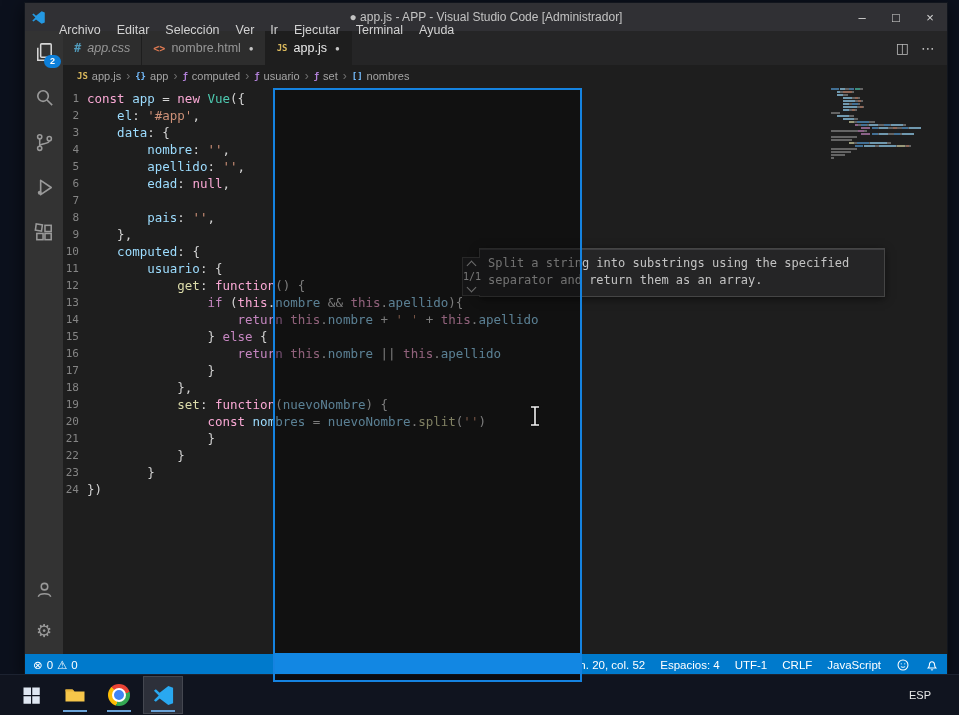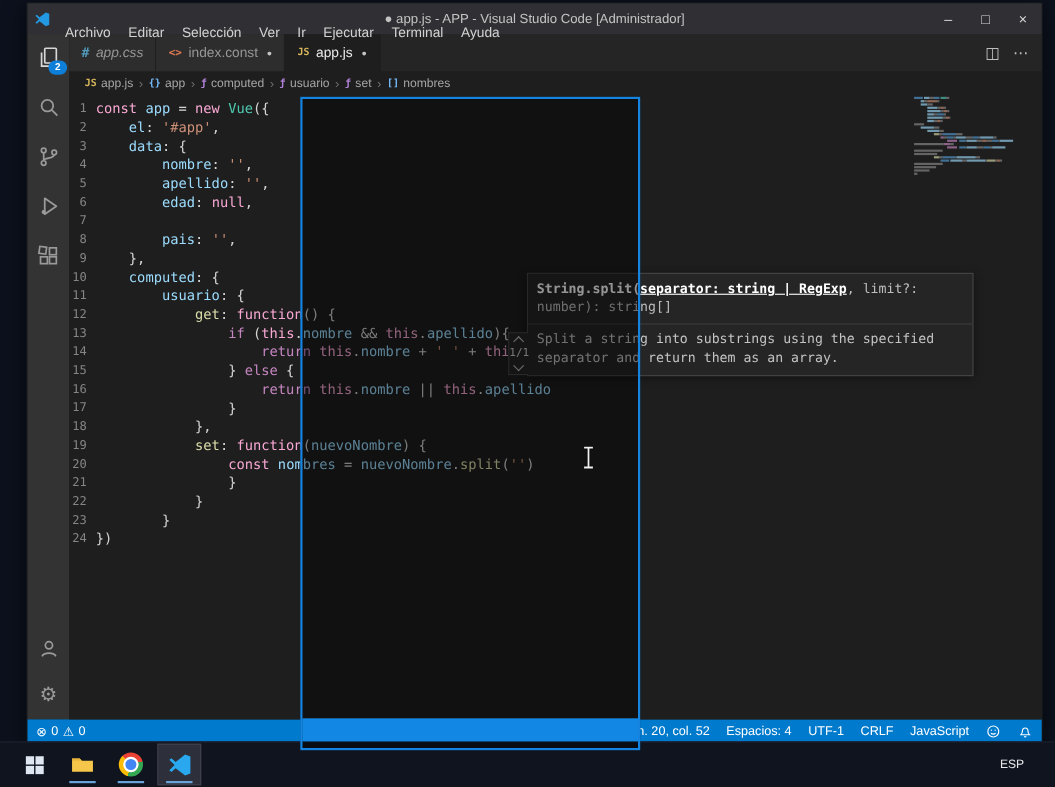--- a/index.html
+++ b/index.html
@@ -203,21 +203,21 @@
 
       <div class="editorcol">
         <div class="tabbar">
           <div class="tabs" id="tabs">
               <div class="tab">
                 <span class="ticon css">#</span>
                 <span class="tlabel preview">app.css</span>
               </div>
               <div class="tab">
                 <span class="ticon html">&lt;&gt;</span>
-                <span class="tlabel">index.const</span>
+                <span class="tlabel">nombre.html</span>
                 <span class="dot">●</span>
               </div>
               <div class="tab active">
                 <span class="ticon js">JS</span>
                 <span class="tlabel">app.js</span>
                 <span class="dot">●</span>
               </div>
             </div>
           <div class="tabbar-right">
             <span class="tb-action">◫</span>
@@ -376,21 +376,20 @@
               <div class="mm-line"><span class="mm-seg tk-bg-pl" style="width: 21px;"></span></div>
               <div class="mm-line"><span class="mm-seg" style="width: 18px;"></span><span class="mm-seg tk-bg-fn" style="width: 4.5px;"></span><span class="mm-seg tk-bg-pl" style="width: 3px;"></span><span class="mm-seg tk-bg-kw" style="width: 12px;"></span><span class="mm-seg tk-bg-pl" style="width: 1.5px;"></span><span class="mm-seg tk-bg-vr" style="width: 16.5px;"></span><span class="mm-seg tk-bg-pl" style="width: 4.5px;"></span></div>
               <div class="mm-line"><span class="mm-seg" style="width: 24px;"></span><span class="mm-seg tk-bg-kw" style="width: 7.5px;"></span><span class="mm-seg" style="width: 1.5px;"></span><span class="mm-seg tk-bg-vr" style="width: 10.5px;"></span><span class="mm-seg tk-bg-pl" style="width: 4.5px;"></span><span class="mm-seg tk-bg-vr" style="width: 16.5px;"></span><span class="mm-seg tk-bg-pl" style="width: 1.5px;"></span><span class="mm-seg tk-bg-fn" style="width: 7.5px;"></span><span class="mm-seg tk-bg-pl" style="width: 1.5px;"></span><span class="mm-seg tk-bg-st" style="width: 3px;"></span><span class="mm-seg tk-bg-pl" style="width: 1.5px;"></span></div>
               <div class="mm-line"><span class="mm-seg tk-bg-pl" style="width: 25.5px;"></span></div>
               <div class="mm-line"><span class="mm-seg tk-bg-pl" style="width: 19.5px;"></span></div>
               <div class="mm-line"><span class="mm-seg tk-bg-pl" style="width: 13.5px;"></span></div>
               <div class="mm-line"><span class="mm-seg tk-bg-pl" style="width: 3px;"></span></div>
             </div>
 
           <div class="hint">
-            <div class="hint-sig"><span class="sig-pre">String.split(</span><span class="sig-param">separator: string | RegExp</span><span class="sig-suf">, limit?: number): string[]</span></div>
             <div class="hint-doc">Split a string into substrings using the specified separator and return them as an array.</div>
             <div class="hint-pager">
               <span class="chev up"></span>
               <span>1/1</span>
               <span class="chev down"></span>
             </div>
           </div>
         </div>
       </div>
     </div>

